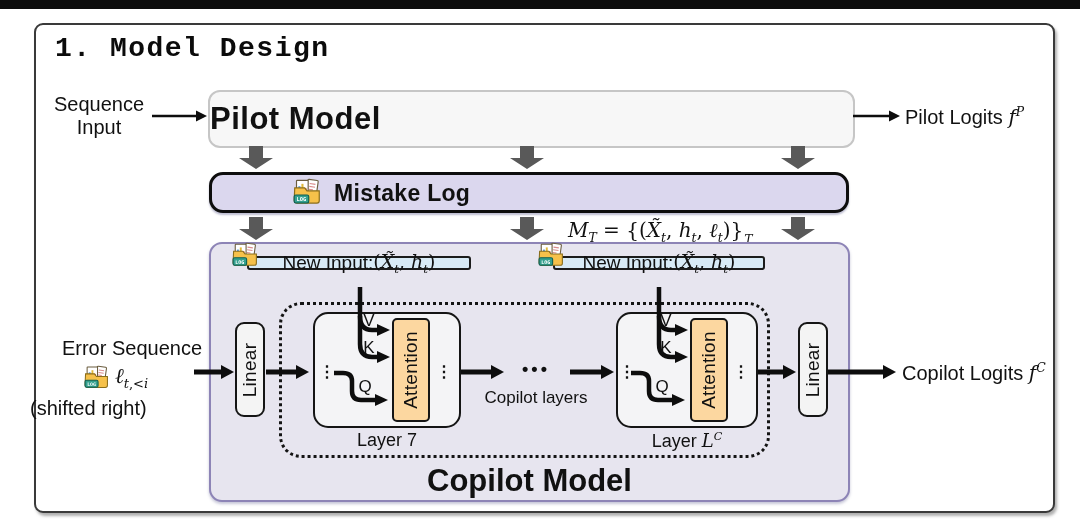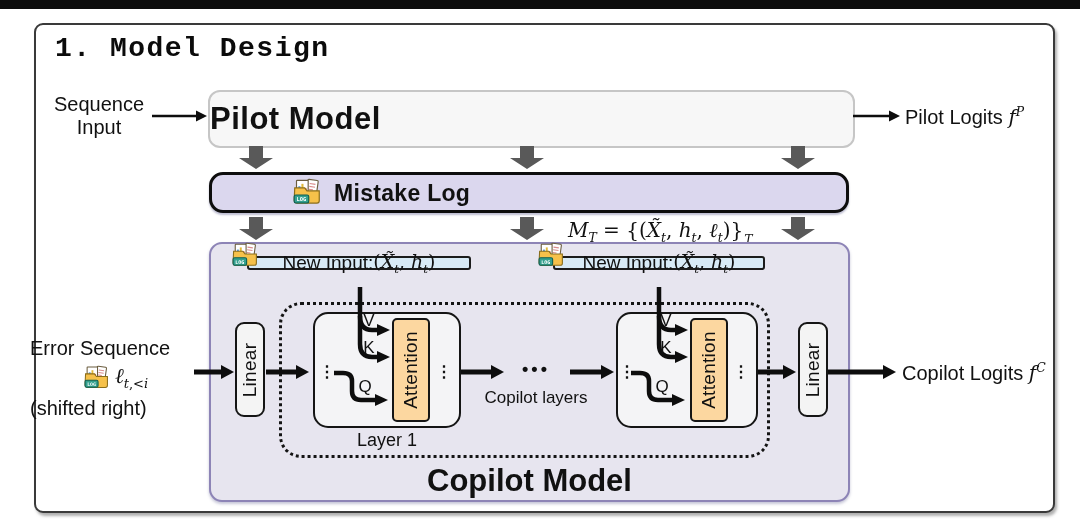--- a/index.html
+++ b/index.html
@@ -50,21 +50,21 @@
   #vdots-1l{left:319px;} #vdots-1r{left:436px;} #vdots-2l{left:619px;} #vdots-2r{left:733px;}
   .vkq{width:22px;text-align:center;font-size:17px;}
   #v1{left:358px;top:311px;} #k1{left:358px;top:338px;} #q1{left:354px;top:377px;}
   #v2{left:655px;top:311px;} #k2{left:655px;top:338px;} #q2{left:651px;top:377px;}
   .layer-label{top:430px;text-align:center;font-size:18px;}
   #layer-1-label{left:313px;width:148px;} #layer-2-label{left:616px;width:142px;}
   #hdots{left:500px;top:359px;width:72px;text-align:center;font-size:18px;font-weight:bold;letter-spacing:3px;}
   #layers-caption{left:460px;top:388px;width:152px;text-align:center;font-size:17px;}
   #copilot-logits{left:902px;top:360px;font-size:20px;white-space:nowrap;}
   
-  #err-line1{left:30px;top:337px;width:172px;text-align:left;font-size:20px;}
+  #err-line1{left:30px;top:337px;width:172px;text-align:right;font-size:20px;}
   #err-line2{left:30px;top:364px;width:172px;display:flex;align-items:center;justify-content:center;gap:6px;
              font-size:21px;}
   #err-line3{left:30px;top:397px;width:172px;font-size:20px;}
   
   .m{font-family:"DejaVu Serif","Liberation Serif",serif;font-style:normal;}
   .m i{font-style:italic;}
   .m sub,.m sup{font-size:.62em;}
   .ss{display:inline-flex;flex-direction:column;font-size:.62em;line-height:.95;vertical-align:-.55em;
       margin-left:1px;}
   .ss i{font-style:italic;}
@@ -206,21 +206,22 @@
   <div class="abs vkq" id="v1">V</div>
   <div class="abs vkq" id="k1">K</div>
   <div class="abs vkq" id="q1">Q</div>
   <div class="abs vkq" id="v2">V</div>
   <div class="abs vkq" id="k2">K</div>
   <div class="abs vkq" id="q2">Q</div>
   <div class="abs vdots" id="vdots-1l">⋮</div>
   <div class="abs vdots" id="vdots-1r">⋮</div>
   <div class="abs vdots" id="vdots-2l">⋮</div>
   <div class="abs vdots" id="vdots-2r">⋮</div>
-  <div class="abs layer-label" id="layer-1-label">Layer 1</div>
+  <div class="abs layer-label" id="layer-1-label">Layer 7</div>
+  <div class="abs layer-label" id="layer-2-label">Layer <span class="m"><i>L</i><sup><i>C</i></sup></span></div>
   <div class="abs" id="hdots">•••</div>
   <div class="abs" id="layers-caption">Copilot layers</div>
   <div class="abs" id="copilot-logits">Copilot Logits <span class="m"><i>f</i><sup><i>C</i></sup></span></div>
   <div class="abs" id="copilot-title">Copilot Model</div>
 
   <div class="abs" id="err-line1">Error Sequence</div>
   <div class="abs" id="err-line2">
     <svg width="25" height="25" style="flex:0 0 auto">
         <use href="#ic-log"></use>
       </svg>

